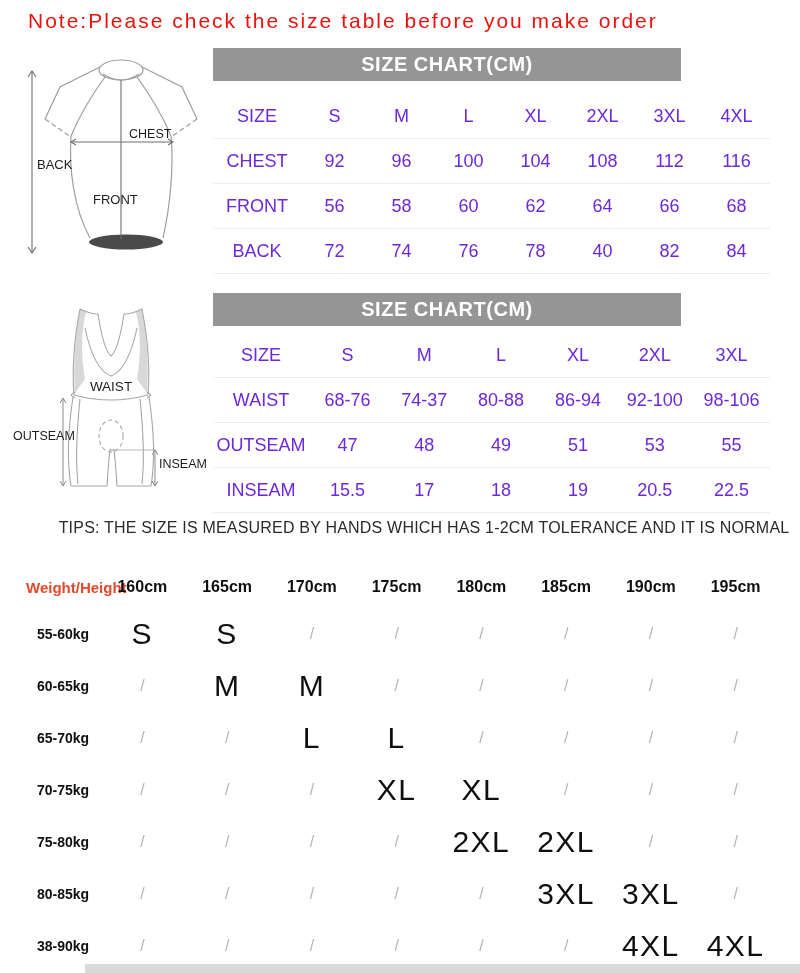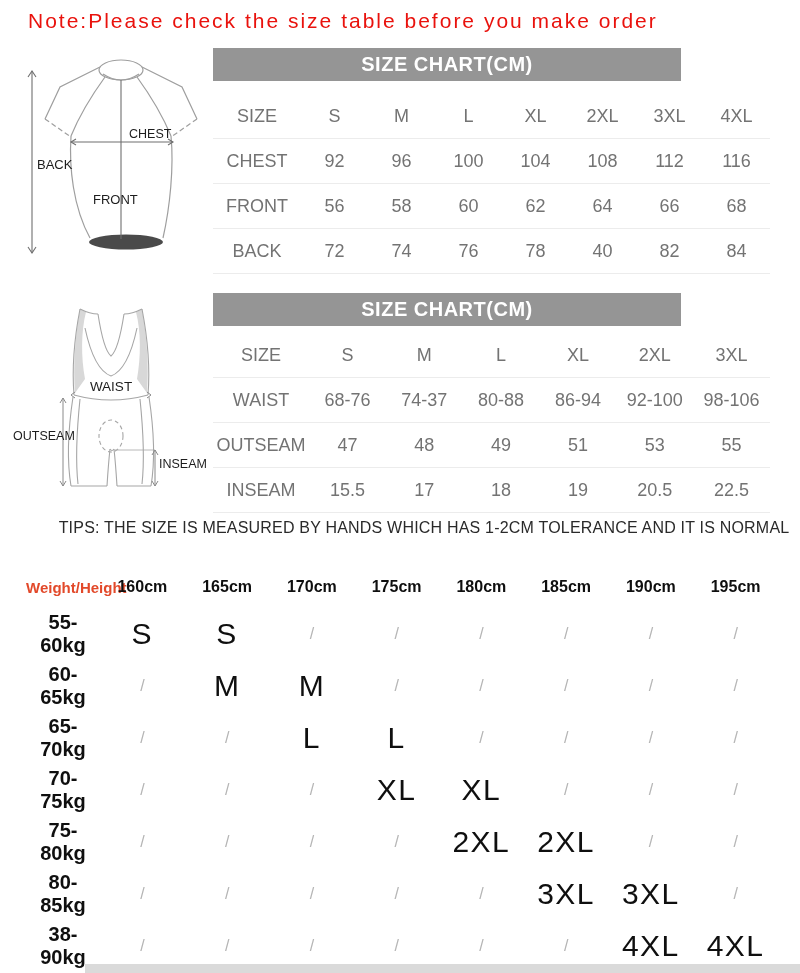--- a/index.html
+++ b/index.html
@@ -23,21 +23,21 @@
     height: 33px; width: 468px;
     background: #959595; color: #ffffff;
     font-weight: bold; font-size: 20px; letter-spacing: .5px;
     display: flex; align-items: center; justify-content: center;
   }
   .sc-body { margin-top: 13px; }
   #table2 .sc-body { margin-top: 7px; }
   .sc-body .row {
     display: grid; height: 45px; align-items: center;
     border-bottom: 1px solid #ececec;
-    color: #737373; font-size: 18px;
+    color: #6d28d9; font-size: 18px;
   }
   .cols8 .row { grid-template-columns: 88px repeat(7, 1fr); }
   .cols7 .row { grid-template-columns: 96px repeat(6, 1fr); }
   .sc-body .cell { text-align: center; }
   .tips {
     position: absolute; top: 519px; left: 0; width: 800px;
     padding-left: 48px; text-align: center;
     font-size: 16px; letter-spacing: .2px; color: #2a2a2a;
   }
   .wt { position: absolute; top: 566px; left: 0; width: 778px; }
@@ -45,21 +45,21 @@
     display: grid; grid-template-columns: 100px repeat(8, 1fr);
     height: 52px; align-items: center;
   }
   .wt .row.head { height: 42px; }
   .wt .cell { text-align: center; font-size: 30px; color: #0f0f0f; letter-spacing: 1.5px; }
   .wt .row.head .cell { font-size: 16px; font-weight: bold; letter-spacing: 0; }
   .wt .row.head .cell.label {
     font-size: 15px; color: #e2492a; text-align: right;
     white-space: nowrap; padding-right: 1px;
   }
-  .wt .cell.label { font-size: 20px; font-weight: bold; letter-spacing: 0; padding-left: 26px; }
+  .wt .cell.label { font-size: 14px; font-weight: bold; letter-spacing: 0; padding-left: 26px; }
   .wt .cell.slash { font-size: 16px; color: #b5b5b5; letter-spacing: 0; }
   .bottom-strip {
     position: absolute; left: 85px; top: 964px;
     width: 715px; height: 9px; background: #dadada;
   }
   svg { position: absolute; }
   #jersey { left: 25px; top: 57px; }
   #bib { left: 5px; top: 300px; }
   svg text { font-family: "Liberation Sans", sans-serif; fill: #1d1d1d; }
 </style>

